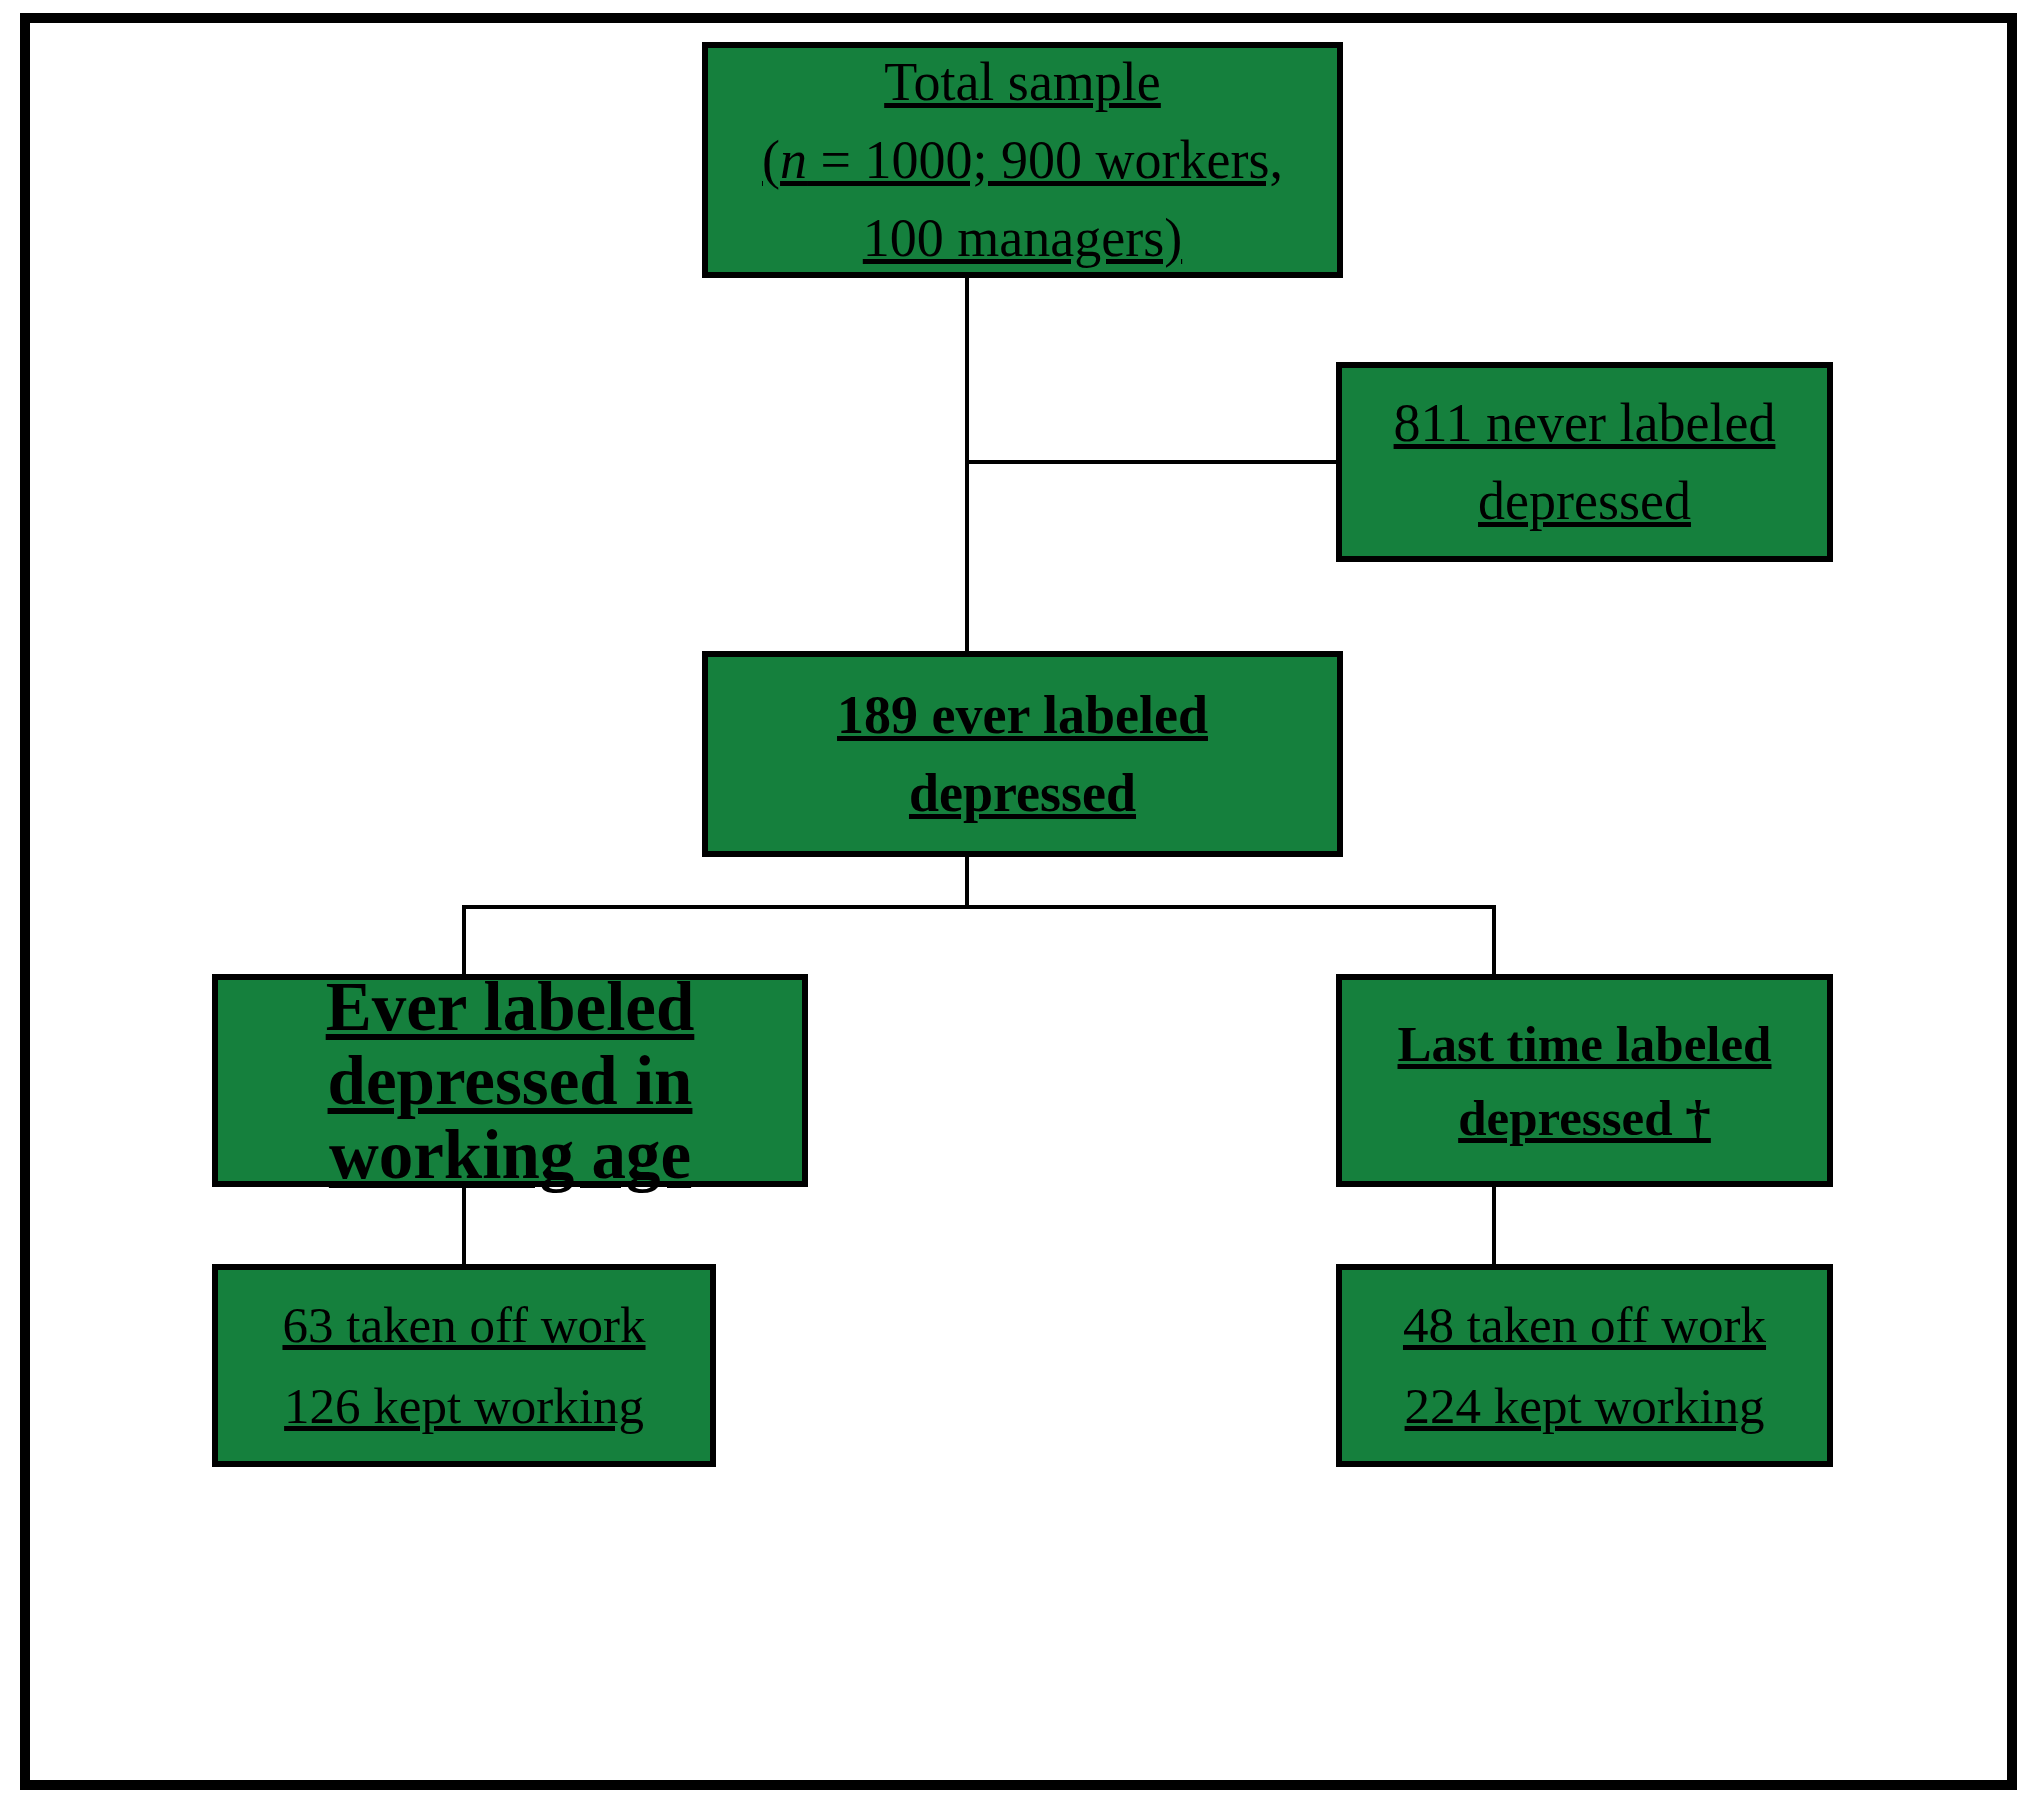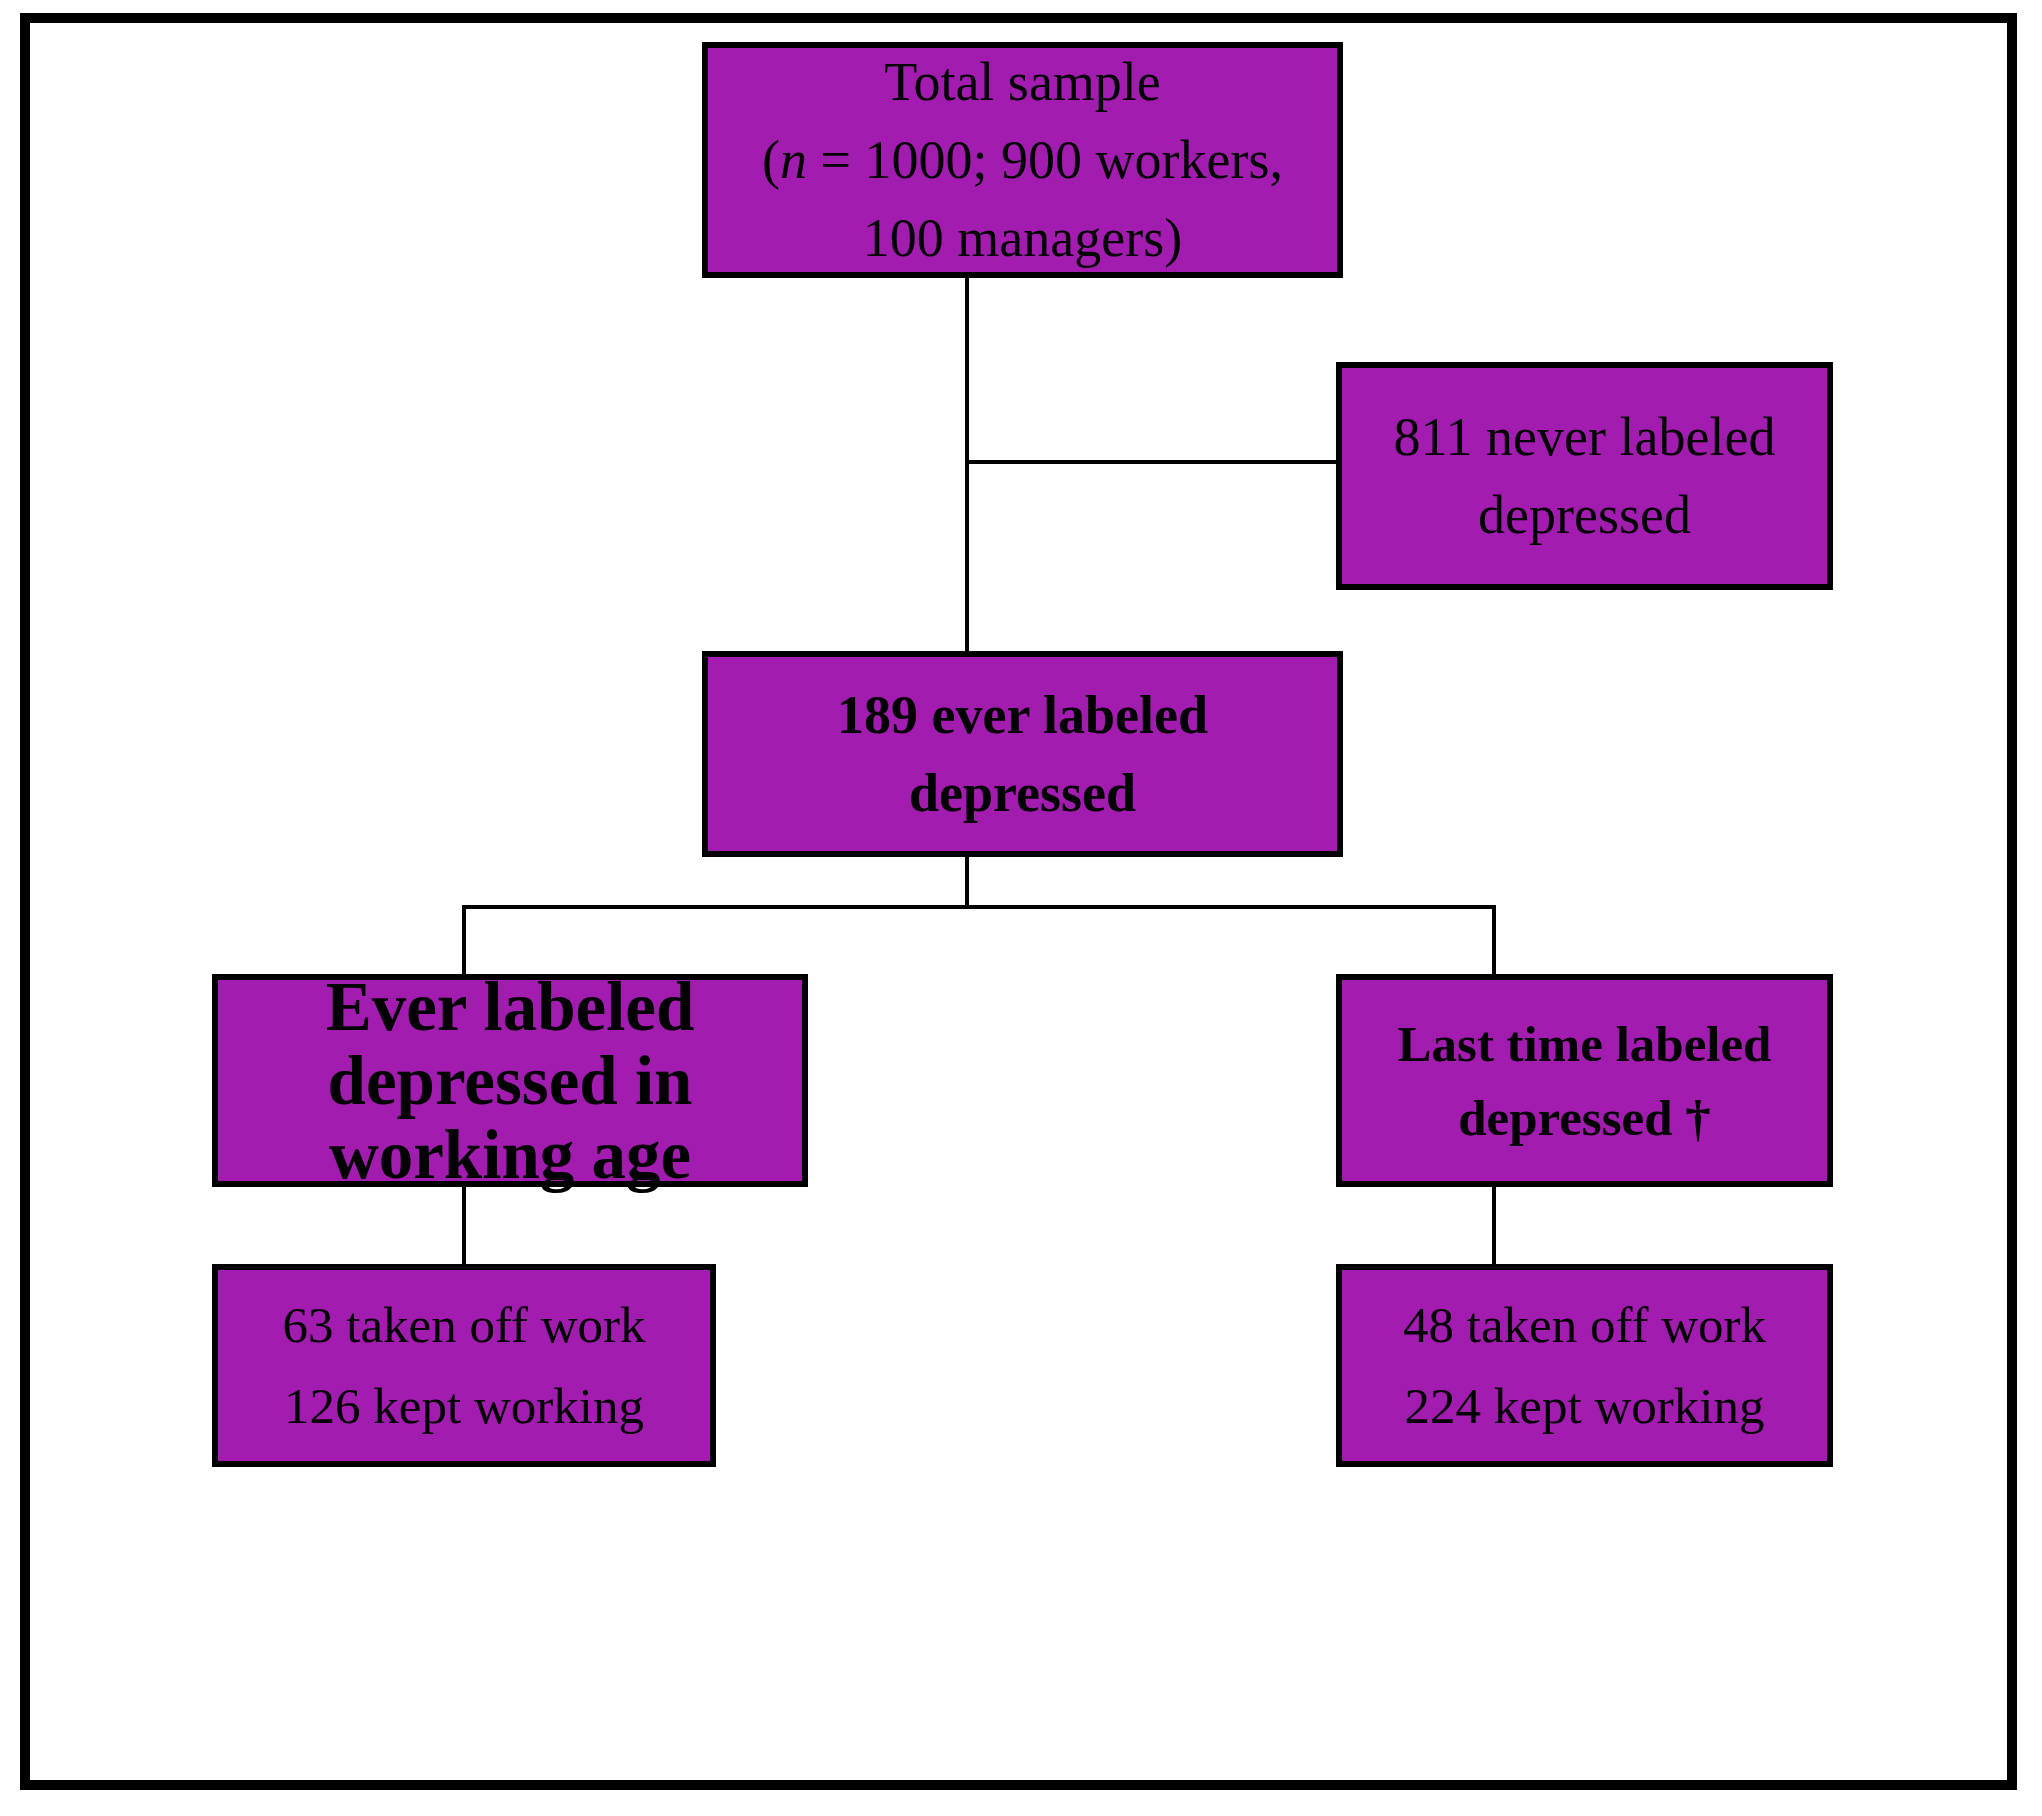--- a/index.html
+++ b/index.html
@@ -37,45 +37,46 @@
     left: 0; top: 0;
     width: 2042px;
     height: 1816px;
   }
 
   
   .node {
     position: absolute;
     box-sizing: border-box;
     border: 6.5px solid #000000;
-    background: #a21caf;
+    background: #15803d;
     display: flex;
     flex-direction: column;
     align-items: center;
     justify-content: center;
     text-align: center;
     color: #000000;
     z-index: 5;
+    text-decoration: underline;
   }
   .node .line {
     display: block;
     white-space: nowrap;
   }
   .regular { font-weight: normal; }
   .bold    { font-weight: bold; }
 
   #node-total-sample {
     left: 702px; top: 42px;
     width: 641px; height: 236px;
     font-size: 54px;
     line-height: 78px;
   }
   #node-never-labeled {
     left: 1336px; top: 362px;
-    width: 497px; height: 228px;
+    width: 497px; height: 200px;
     font-size: 54px;
     line-height: 78px;
     justify-content: center;
   }
   #node-ever-labeled {
     left: 702px; top: 651px;
     width: 641px; height: 206px;
     font-size: 54px;
     line-height: 78px;
   }

